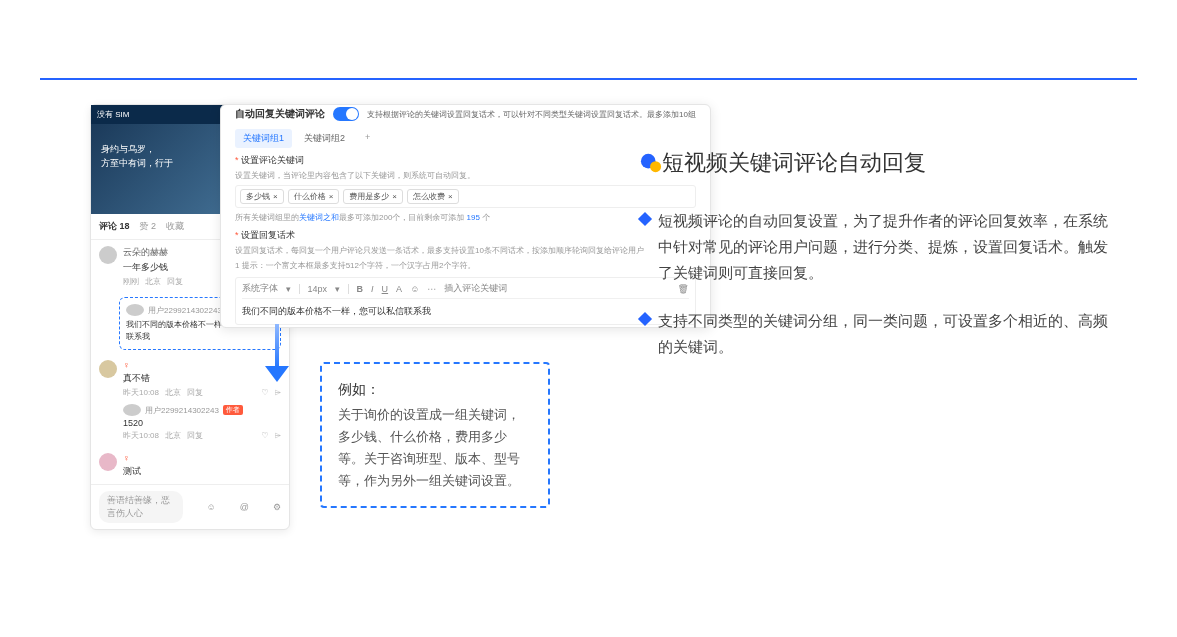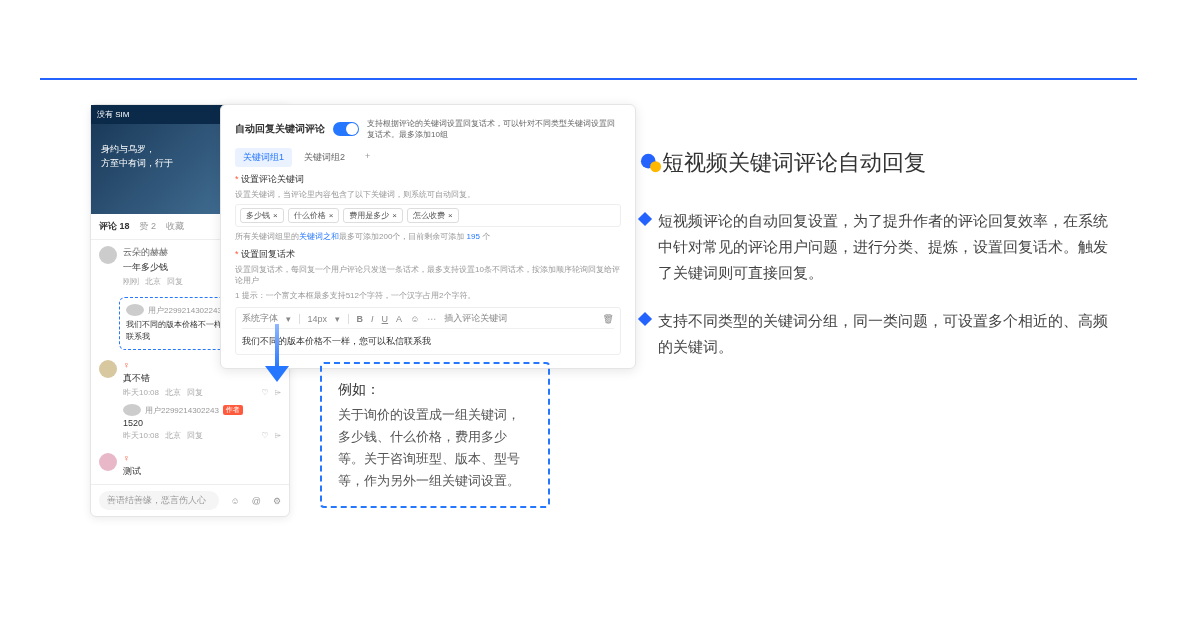--- a/index.html
+++ b/index.html
@@ -33,24 +33,24 @@
 .cbody{flex:1}
 .cname{font-size:9px;color:#666}
 .ctext{font-size:9px;color:#333;margin-top:2px}
 .cmeta{font-size:8px;color:#aaa;margin-top:2px;display:flex;gap:6px;align-items:center}
 .cmeta .act{display:flex;gap:6px;margin-left:auto}
 .reply-bubble{margin:4px 8px 4px 28px;border:1px dashed #2577ff;border-radius:6px;padding:6px;font-size:8px;background:#fff}
 .reply-head{display:flex;align-items:center;gap:4px;color:#999;font-size:8px}
 .reply-head .ava{width:12px;height:12px}
 .badge-author{background:#ff5a3c;color:#fff;font-size:7px;padding:0 3px;border-radius:2px}
 .reply-text{color:#333;margin-top:3px;line-height:12px}
-.input-row{border-top:1px solid #eee;padding:6px 8px;display:flex;align-items:center;gap:12px;font-size:9px;color:#999}
+.input-row{border-top:1px solid #eee;padding:6px 8px;display:flex;align-items:center;gap:24px;font-size:9px;color:#999}
 .input-field{flex:1;background:#f5f5f5;border-radius:10px;padding:3px 8px}
 
-.panel{position:absolute;top:0;left:130px;width:416px;border:1px solid #e5e5e5;border-radius:6px;background:#fff;box-shadow:0 2px 12px rgba(0,0,0,.1);padding:13px 14px;font-size:9px;color:#666}
+.panel{position:absolute;top:0;left:130px;width:491px;border:1px solid #e5e5e5;border-radius:6px;background:#fff;box-shadow:0 2px 12px rgba(0,0,0,.1);padding:2px 14px;font-size:9px;color:#666}
 .panel-row{display:flex;align-items:center;gap:8px;margin-bottom:8px}
 .panel-label{font-size:10px;color:#333;font-weight:700}
 .toggle{width:26px;height:14px;border-radius:7px;background:#2577ff;position:relative}
 .toggle::after{content:"";position:absolute;right:1px;top:1px;width:12px;height:12px;border-radius:50%;background:#fff}
 .p-tabs{display:flex;gap:4px;}
 .p-tab{padding:3px 8px;border-radius:3px;font-size:9px}
 .p-tab.act{background:#eaf2ff;color:#2577ff}
 .p-tab.add{color:#999}
 .section-title{font-size:9px;color:#333;margin:6px 0 3px}
 .section-title::before{content:"* ";color:#ff5a3c}

